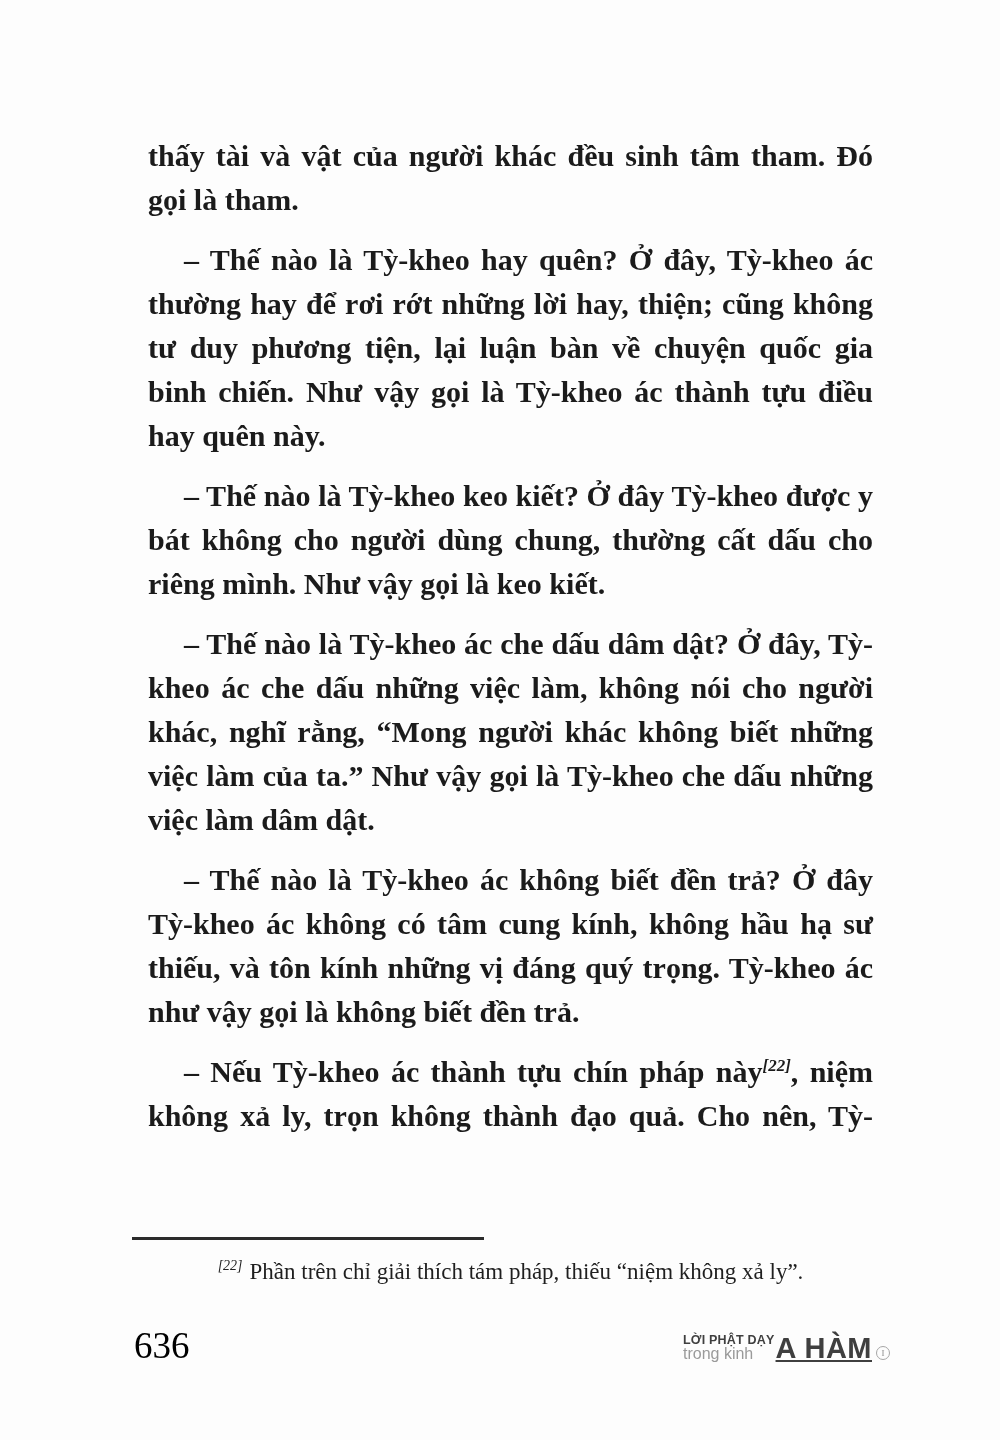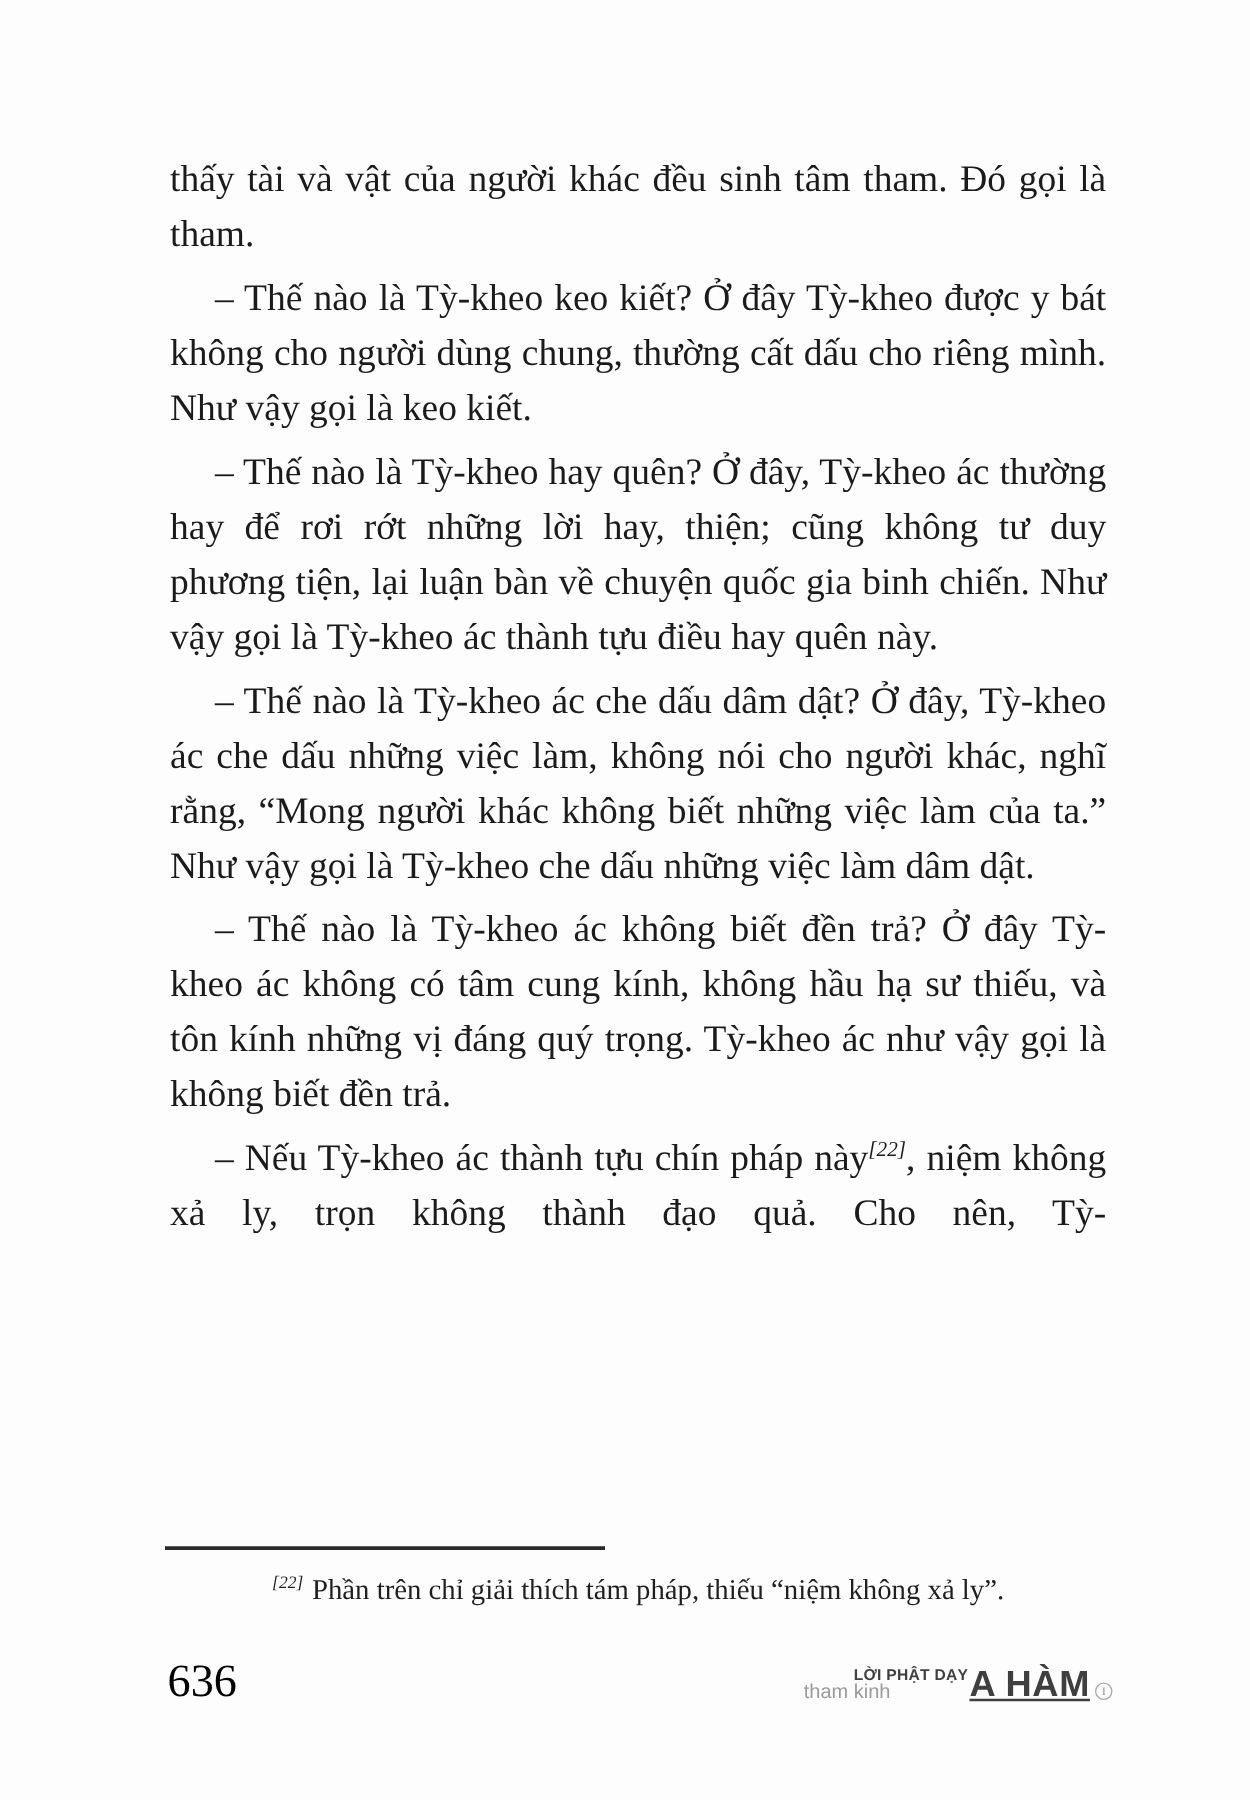--- a/index.html
+++ b/index.html
@@ -16,24 +16,25 @@
     font-family: "Liberation Serif", "DejaVu Serif", serif;
     color: #1b1b1b;
   }
   .body-text {
     position: absolute;
     left: 132px;
     top: 118px;
     width: 757px;
   }
   .body-text p {
-    margin: 4px;
+    margin: 16px;
     font-size: 30px;
     line-height: 44px;
     text-align: justify;
+    font-weight: bold;
   }
   .body-text p + p {
     margin-top: 7px;
   }
   .body-text p.indent {
     text-indent: 36px;
   }
   .body-text p.continues {
     text-align-last: justify;
   }
@@ -90,21 +91,20 @@
     align-items: flex-start;
     margin-right: 1px;
   }
   .logo-top {
     font-weight: bold;
     font-size: 12.5px;
     line-height: 12px;
     letter-spacing: 0.2px;
     color: #3f3f3f;
     white-space: nowrap;
-    margin-left: 40px;
   }
   .logo-bottom {
     font-size: 16px;
     line-height: 15px;
     color: #9a9a9a;
     white-space: nowrap;
   }
   .logo-title {
     font-weight: bold;
     font-size: 29px;
@@ -131,39 +131,39 @@
     color: #8e8e8e;
   }
 </style>
 </head>
 <body>
 
 <div class="page">
 
   <main class="body-text">
     <p><span>thấy tài và vật của người khác đều sinh tâm tham. Đó gọi là tham.</span></p>
+    <p class="indent"><span>– Thế nào là Tỳ-kheo hay quên? Ở đây, Tỳ-kheo ác thường hay để rơi rớt những lời hay, thiện; cũng không tư duy phương tiện, lại luận bàn về chuyện quốc gia binh chiến. Như vậy gọi là Tỳ-kheo ác thành tựu điều hay quên này.</span></p>
     <p class="indent"><span>– Thế nào là Tỳ-kheo keo kiết? Ở đây Tỳ-kheo được y bát không cho người dùng chung, thường cất dấu cho riêng mình. Như vậy gọi là keo kiết.</span></p>
-    <p class="indent"><span>– Thế nào là Tỳ-kheo hay quên? Ở đây, Tỳ-kheo ác thường hay để rơi rớt những lời hay, thiện; cũng không tư duy phương tiện, lại luận bàn về chuyện quốc gia binh chiến. Như vậy gọi là Tỳ-kheo ác thành tựu điều hay quên này.</span></p>
     <p class="indent"><span>– Thế nào là Tỳ-kheo ác che dấu dâm dật? Ở đây, Tỳ-kheo ác che dấu những việc làm, không nói cho người khác, nghĩ rằng, “Mong người khác không biết những việc làm của ta.” Như vậy gọi là Tỳ-kheo che dấu những việc làm dâm dật.</span></p>
     <p class="indent"><span>– Thế nào là Tỳ-kheo ác không biết đền trả? Ở đây Tỳ-kheo ác không có tâm cung kính, không hầu hạ sư thiếu, và tôn kính những vị đáng quý trọng. Tỳ-kheo ác như vậy gọi là không biết đền trả.</span></p>
     <p class="indent continues"><span>– Nếu Tỳ-kheo ác thành tựu chín pháp này</span><sup class="fn-ref">[22]</sup><span>, niệm không xả ly, trọn không thành đạo quả. Cho nên, Tỳ-</span></p>
   </main>
 
   <div class="footnote-rule"></div>
 
   <div class="footnote">
     <sup class="fn-marker">[22]</sup><span>Phần trên chỉ giải thích tám pháp, thiếu “niệm không xả ly”.</span>
   </div>
 
   <footer>
     <div class="page-number">636</div>
     <div class="footer-logo">
       <div class="logo-stack">
         <span class="logo-top">LỜI PHẬT DẠY</span>
-        <span class="logo-bottom">tham kinh</span>
+        <span class="logo-bottom">trong kinh</span>
       </div>
       <span class="logo-title">A HÀM</span>
       <span class="logo-circle">
           <span>I</span>
         </span>
     </div>
   </footer>
 
 </div>
 

